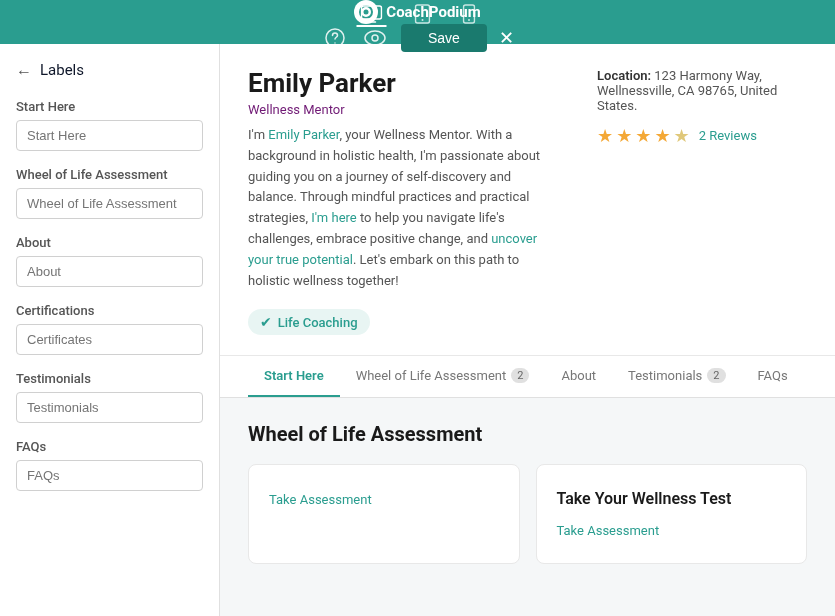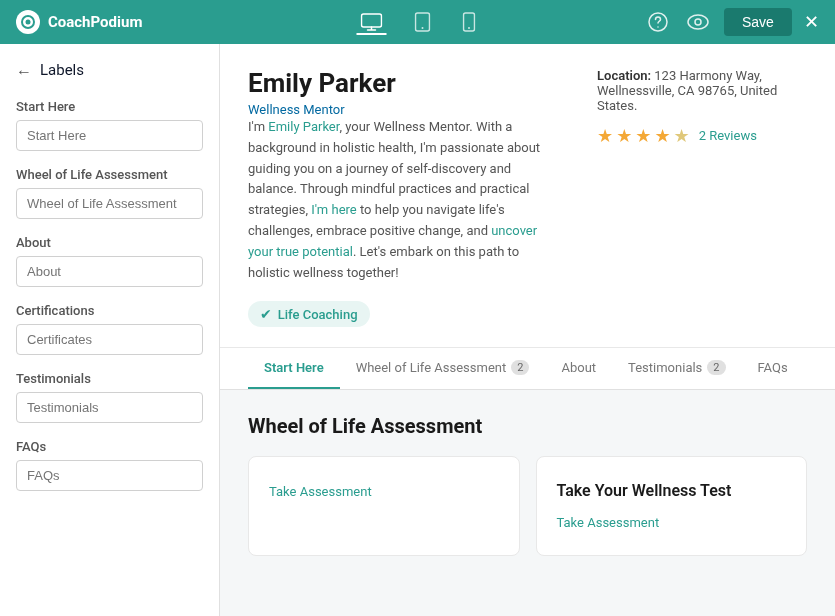--- a/index.html
+++ b/index.html
@@ -7,20 +7,21 @@
 
     
     .header {
       background: #2a9d8f;
       height: 44px;
       display: flex;
       align-items: center;
       justify-content: space-between;
       padding: 0 16px;
       position: relative;
+      flex-direction: column;
     }
     .header-logo {
       display: flex;
       align-items: center;
       gap: 8px;
       color: white;
       font-weight: 700;
       font-size: 15px;
     }
     .header-logo-icon {
@@ -67,21 +68,21 @@
       display: flex;
       align-items: center;
       justify-content: center;
       width: 28px;
       height: 28px;
     }
     .save-btn {
       background: #1a7a6e;
       color: white;
       border: none;
-      padding: 6px 18px;
+      padding: 6px 27px;
       border-radius: 4px;
       cursor: pointer;
       font-size: 14px;
       font-weight: 500;
     }
     .close-btn {
       color: white;
       background: none;
       border: none;
       cursor: pointer;
@@ -160,22 +161,22 @@
       flex: 1;
     }
     .profile-name {
       font-size: 26px;
       font-weight: 700;
       color: #1a1a1a;
       margin-bottom: 4px;
     }
     .profile-role {
       font-size: 13px;
-      color: #0369a1;
-      margin-bottom: 0;
+      color: #701a75;
+      margin-bottom: 8px;
     }
     .profile-bio {
       font-size: 13px;
       color: #555;
       line-height: 1.6;
       margin-bottom: 18px;
     }
     .tag {
       display: inline-flex;
       align-items: center;

